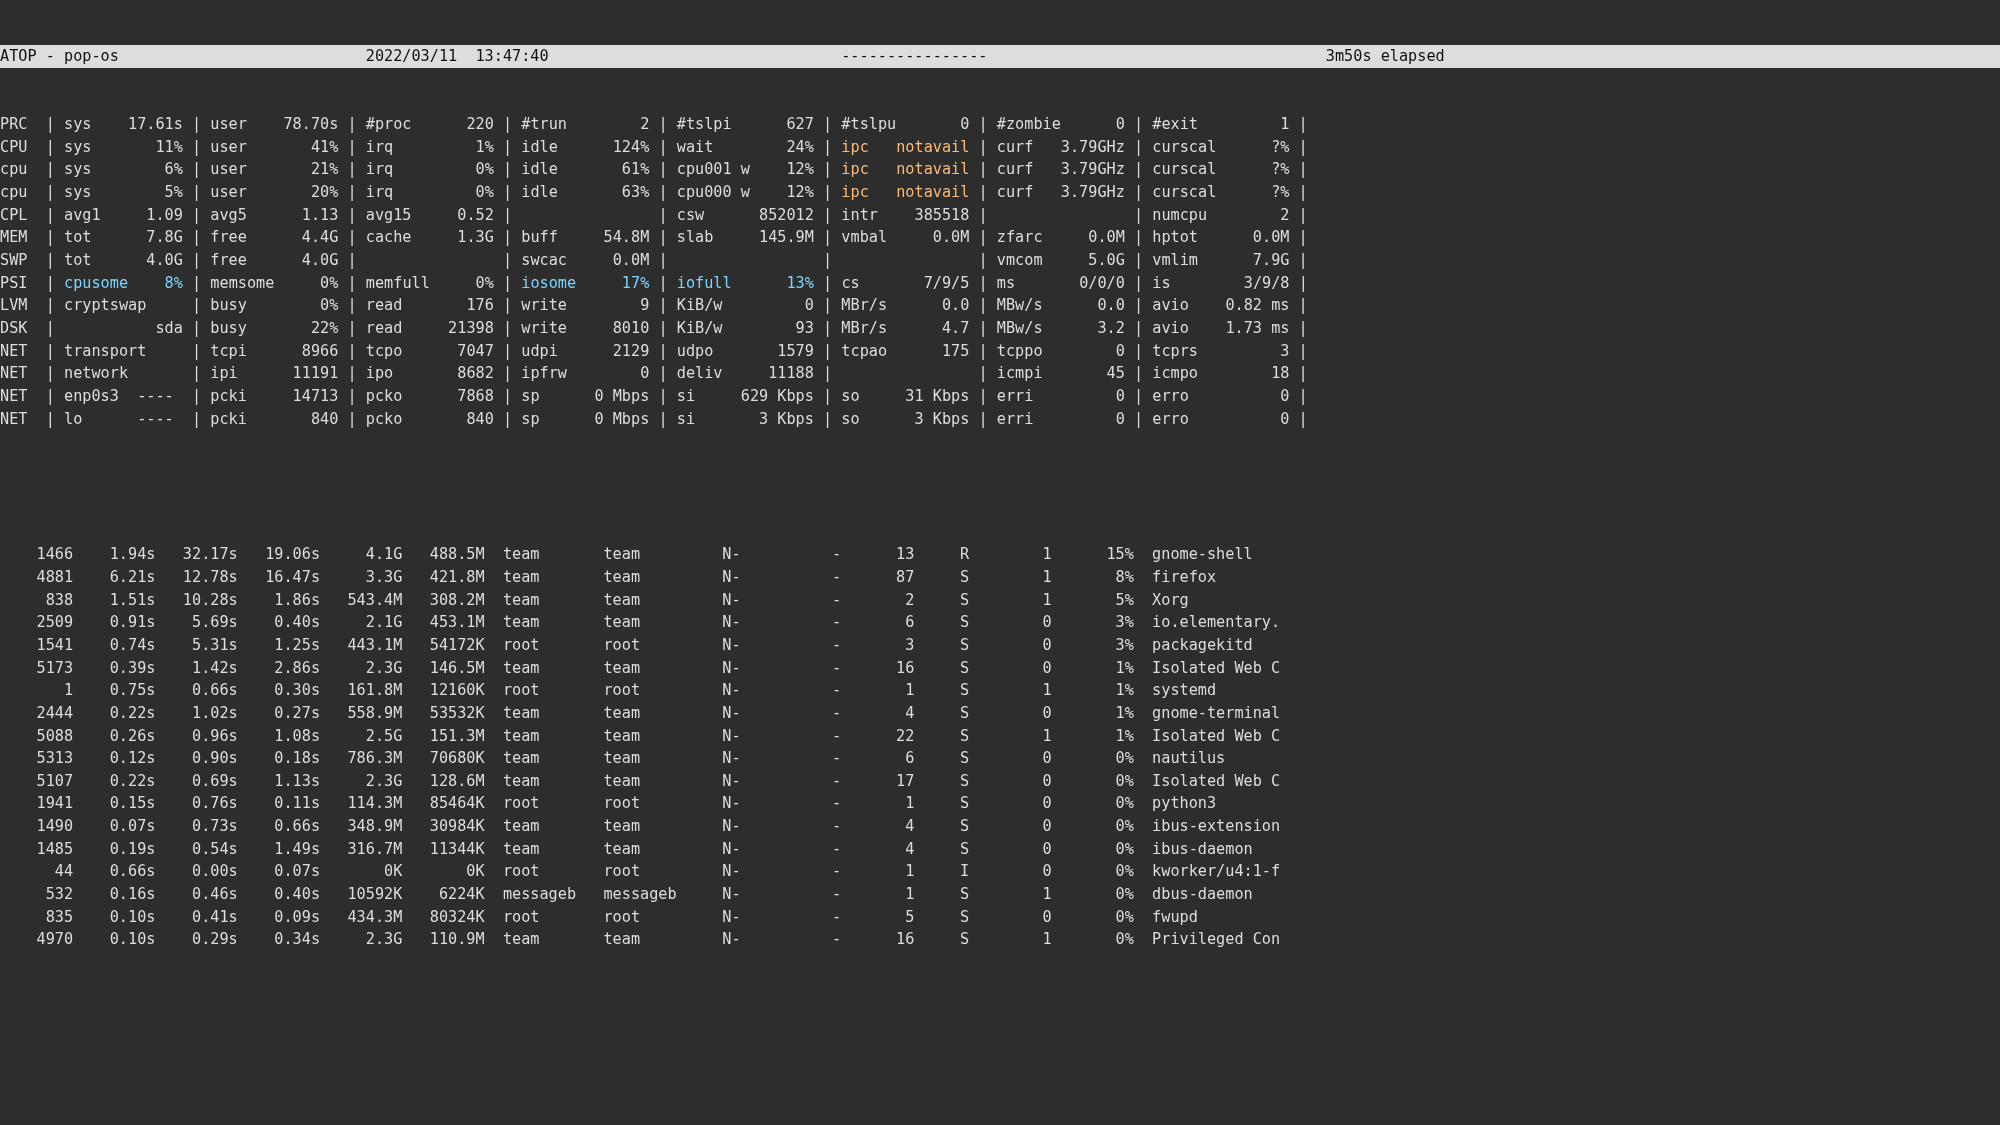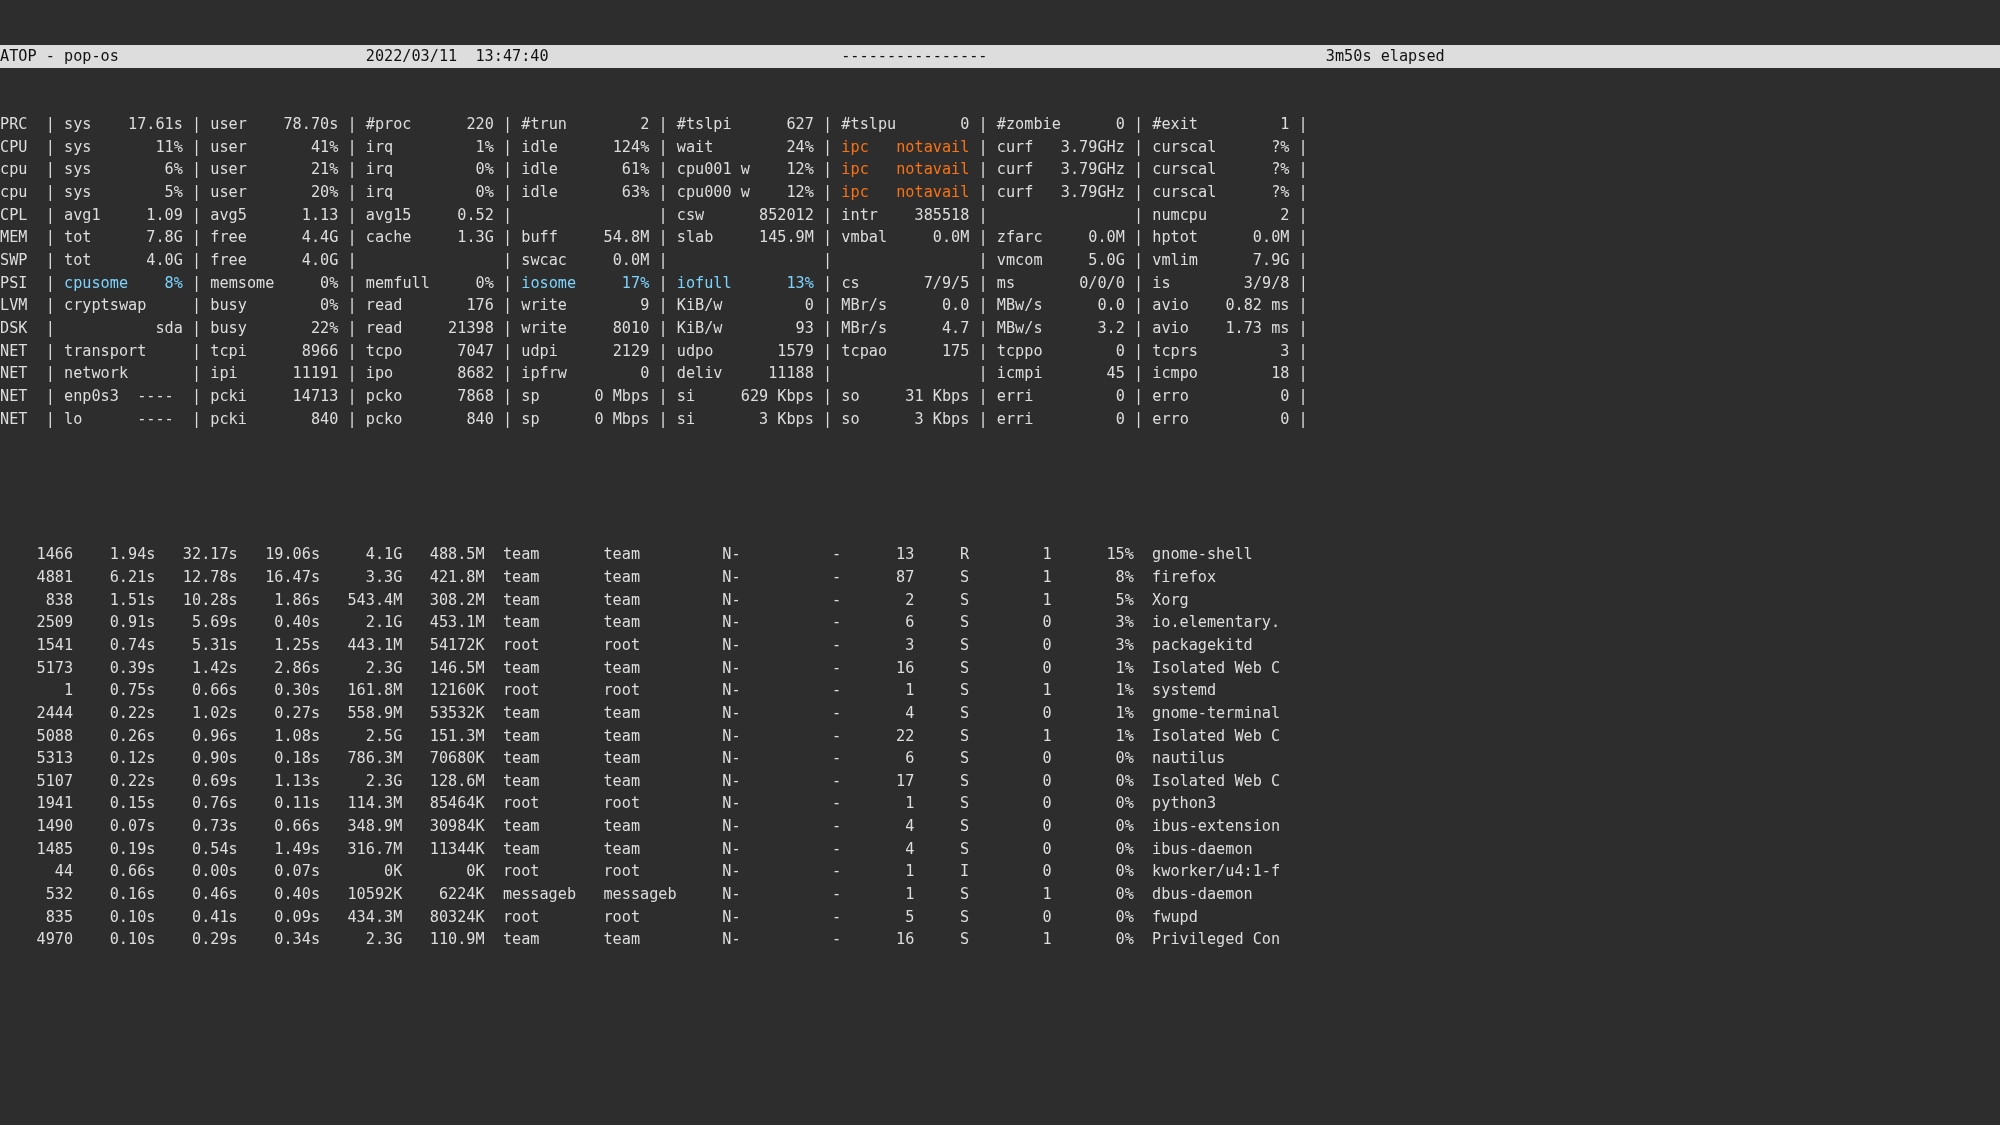--- a/index.html
+++ b/index.html
@@ -1,21 +1,21 @@
 <!DOCTYPE html>
 <html><head>
 <meta charset="utf-8">
 <style>
   html,body{margin:0;padding:0;background:#2d2d2d;color:#ddd;font-family:"DejaVu Sans Mono","Menlo","Consolas",monospace;font-size:15.2px;line-height:1.49;letter-spacing:0;overflow:hidden}
   .screen{width:2000px;height:1125px;position:relative;white-space:pre;background:#2d2d2d}
   .hdr{background:#ddd;color:#111;display:block}
   .row{display:block;}
   .sep{color:#ddd}
   .cyan{color:#7dd3fc}
-  .green{color:#f97316}
+  .green{color:#fdba74}
 </style>
 </head>
 <body>
 
 <div class="screen" id="screen">
   <div class="hdr" id="topbar">ATOP - pop-os                           2022/03/11  13:47:40                                ----------------                                     3m50s elapsed</div>
   <div id="sysarea"><div class="row">PRC  <span class="sep">|</span> sys    17.61s <span class="sep">|</span> user    78.70s <span class="sep">|</span> #proc      220 <span class="sep">|</span> #trun        2 <span class="sep">|</span> #tslpi      627 <span class="sep">|</span> #tslpu       0 <span class="sep">|</span> #zombie      0 <span class="sep">|</span> #exit         1 <span class="sep">|</span></div><div class="row">CPU  <span class="sep">|</span> sys       11% <span class="sep">|</span> user       41% <span class="sep">|</span> irq         1% <span class="sep">|</span> idle      124% <span class="sep">|</span> wait        24% <span class="sep">|</span><span class="green"> ipc   notavail</span> <span class="sep">|</span> curf   3.79GHz <span class="sep">|</span> curscal      ?% <span class="sep">|</span></div><div class="row">cpu  <span class="sep">|</span> sys        6% <span class="sep">|</span> user       21% <span class="sep">|</span> irq         0% <span class="sep">|</span> idle       61% <span class="sep">|</span> cpu001 w    12% <span class="sep">|</span><span class="green"> ipc   notavail</span> <span class="sep">|</span> curf   3.79GHz <span class="sep">|</span> curscal      ?% <span class="sep">|</span></div><div class="row">cpu  <span class="sep">|</span> sys        5% <span class="sep">|</span> user       20% <span class="sep">|</span> irq         0% <span class="sep">|</span> idle       63% <span class="sep">|</span> cpu000 w    12% <span class="sep">|</span><span class="green"> ipc   notavail</span> <span class="sep">|</span> curf   3.79GHz <span class="sep">|</span> curscal      ?% <span class="sep">|</span></div><div class="row">CPL  <span class="sep">|</span> avg1     1.09 <span class="sep">|</span> avg5      1.13 <span class="sep">|</span> avg15     0.52 <span class="sep">|</span>                <span class="sep">|</span> csw      852012 <span class="sep">|</span> intr    385518 <span class="sep">|</span>                <span class="sep">|</span> numcpu        2 <span class="sep">|</span></div><div class="row">MEM  <span class="sep">|</span> tot      7.8G <span class="sep">|</span> free      4.4G <span class="sep">|</span> cache     1.3G <span class="sep">|</span> buff     54.8M <span class="sep">|</span> slab     145.9M <span class="sep">|</span> vmbal     0.0M <span class="sep">|</span> zfarc     0.0M <span class="sep">|</span> hptot      0.0M <span class="sep">|</span></div><div class="row">SWP  <span class="sep">|</span> tot      4.0G <span class="sep">|</span> free      4.0G <span class="sep">|</span>                <span class="sep">|</span> swcac     0.0M <span class="sep">|</span>                 <span class="sep">|</span>                <span class="sep">|</span> vmcom     5.0G <span class="sep">|</span> vmlim      7.9G <span class="sep">|</span></div><div class="row">PSI  <span class="sep">|</span><span class="cyan"> cpusome    8%</span> <span class="sep">|</span> memsome     0% <span class="sep">|</span> memfull     0% <span class="sep">|</span><span class="cyan"> iosome     17%</span> <span class="sep">|</span><span class="cyan"> iofull      13%</span> <span class="sep">|</span> cs       7/9/5 <span class="sep">|</span> ms       0/0/0 <span class="sep">|</span> is        3/9/8 <span class="sep">|</span></div><div class="row">LVM  <span class="sep">|</span> cryptswap     <span class="sep">|</span> busy        0% <span class="sep">|</span> read       176 <span class="sep">|</span> write        9 <span class="sep">|</span> KiB/w         0 <span class="sep">|</span> MBr/s      0.0 <span class="sep">|</span> MBw/s      0.0 <span class="sep">|</span> avio    0.82 ms <span class="sep">|</span></div><div class="row">DSK  <span class="sep">|</span>           sda <span class="sep">|</span> busy       22% <span class="sep">|</span> read     21398 <span class="sep">|</span> write     8010 <span class="sep">|</span> KiB/w        93 <span class="sep">|</span> MBr/s      4.7 <span class="sep">|</span> MBw/s      3.2 <span class="sep">|</span> avio    1.73 ms <span class="sep">|</span></div><div class="row">NET  <span class="sep">|</span> transport     <span class="sep">|</span> tcpi      8966 <span class="sep">|</span> tcpo      7047 <span class="sep">|</span> udpi      2129 <span class="sep">|</span> udpo       1579 <span class="sep">|</span> tcpao      175 <span class="sep">|</span> tcppo        0 <span class="sep">|</span> tcprs         3 <span class="sep">|</span></div><div class="row">NET  <span class="sep">|</span> network       <span class="sep">|</span> ipi      11191 <span class="sep">|</span> ipo       8682 <span class="sep">|</span> ipfrw        0 <span class="sep">|</span> deliv     11188 <span class="sep">|</span>                <span class="sep">|</span> icmpi       45 <span class="sep">|</span> icmpo        18 <span class="sep">|</span></div><div class="row">NET  <span class="sep">|</span> enp0s3  ----  <span class="sep">|</span> pcki     14713 <span class="sep">|</span> pcko      7868 <span class="sep">|</span> sp      0 Mbps <span class="sep">|</span> si     629 Kbps <span class="sep">|</span> so     31 Kbps <span class="sep">|</span> erri         0 <span class="sep">|</span> erro          0 <span class="sep">|</span></div><div class="row">NET  <span class="sep">|</span> lo      ----  <span class="sep">|</span> pcki       840 <span class="sep">|</span> pcko       840 <span class="sep">|</span> sp      0 Mbps <span class="sep">|</span> si       3 Kbps <span class="sep">|</span> so      3 Kbps <span class="sep">|</span> erri         0 <span class="sep">|</span> erro          0 <span class="sep">|</span></div></div>
   <div class="row"> </div>
   <div id="procarea"><div class="row">    1466    1.94s   32.17s   19.06s     4.1G   488.5M  team       team         N-          -      13     R        1      15%  gnome-shell     </div><div class="row">    4881    6.21s   12.78s   16.47s     3.3G   421.8M  team       team         N-          -      87     S        1       8%  firefox         </div><div class="row">     838    1.51s   10.28s    1.86s   543.4M   308.2M  team       team         N-          -       2     S        1       5%  Xorg            </div><div class="row">    2509    0.91s    5.69s    0.40s     2.1G   453.1M  team       team         N-          -       6     S        0       3%  io.elementary.  </div><div class="row">    1541    0.74s    5.31s    1.25s   443.1M   54172K  root       root         N-          -       3     S        0       3%  packagekitd     </div><div class="row">    5173    0.39s    1.42s    2.86s     2.3G   146.5M  team       team         N-          -      16     S        0       1%  Isolated Web C  </div><div class="row">       1    0.75s    0.66s    0.30s   161.8M   12160K  root       root         N-          -       1     S        1       1%  systemd         </div><div class="row">    2444    0.22s    1.02s    0.27s   558.9M   53532K  team       team         N-          -       4     S        0       1%  gnome-terminal  </div><div class="row">    5088    0.26s    0.96s    1.08s     2.5G   151.3M  team       team         N-          -      22     S        1       1%  Isolated Web C  </div><div class="row">    5313    0.12s    0.90s    0.18s   786.3M   70680K  team       team         N-          -       6     S        0       0%  nautilus        </div><div class="row">    5107    0.22s    0.69s    1.13s     2.3G   128.6M  team       team         N-          -      17     S        0       0%  Isolated Web C  </div><div class="row">    1941    0.15s    0.76s    0.11s   114.3M   85464K  root       root         N-          -       1     S        0       0%  python3         </div><div class="row">    1490    0.07s    0.73s    0.66s   348.9M   30984K  team       team         N-          -       4     S        0       0%  ibus-extension  </div><div class="row">    1485    0.19s    0.54s    1.49s   316.7M   11344K  team       team         N-          -       4     S        0       0%  ibus-daemon     </div><div class="row">      44    0.66s    0.00s    0.07s       0K       0K  root       root         N-          -       1     I        0       0%  kworker/u4:1-f  </div><div class="row">     532    0.16s    0.46s    0.40s   10592K    6224K  messageb   messageb     N-          -       1     S        1       0%  dbus-daemon     </div><div class="row">     835    0.10s    0.41s    0.09s   434.3M   80324K  root       root         N-          -       5     S        0       0%  fwupd           </div><div class="row">    4970    0.10s    0.29s    0.34s     2.3G   110.9M  team       team         N-          -      16     S        1       0%  Privileged Con  </div></div>
 </div>

